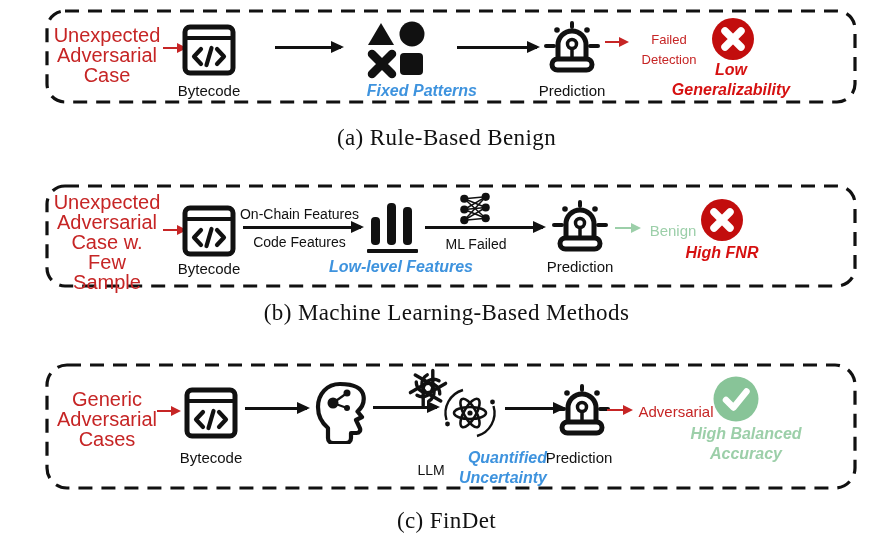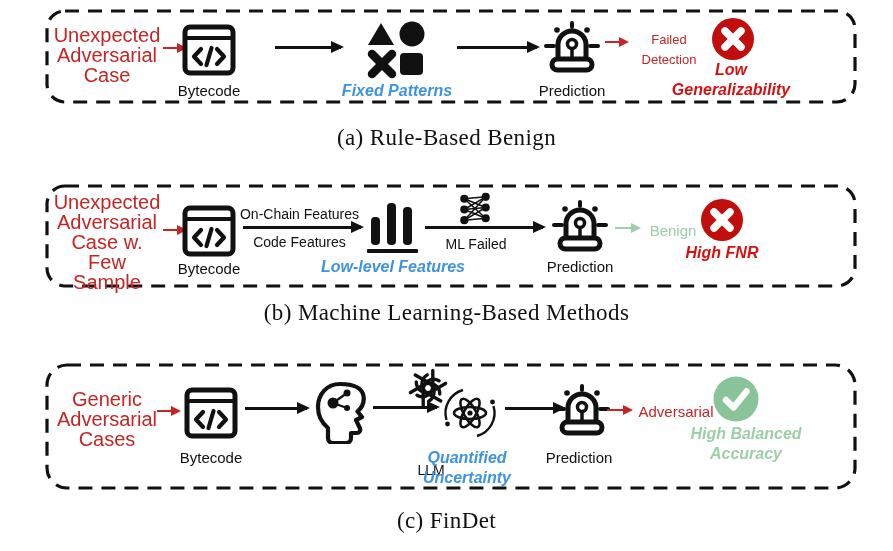--- a/index.html
+++ b/index.html
@@ -9,21 +9,21 @@
   }
   html,body{margin:0;padding:0;}
   body{width:893px;height:551px;background:#ffffff;position:relative;overflow:hidden;
        font-family:"Liberation Sans","DejaVu Sans",sans-serif;color:#111;}
   .panel{position:absolute;left:45px;width:812px;}
   .pborder{position:absolute;left:0;top:0;}
   .lbl{position:absolute;font-size:15px;text-align:center;line-height:18px;}
   .sm{font-size:14px;}
   .ml{white-space:pre-line;line-height:20px;}
   .redtx{color:var(--input-red);font-size:20px;}
-  .blue{color:var(--accent-blue);font-weight:bold;font-style:italic;font-size:16px;}
+  .blue{color:var(--accent-blue);font-weight:bold;font-style:italic;font-size:16px;text-align:right;}
   .verdict{color:var(--verdict-red);font-weight:bold;font-style:italic;font-size:16px;}
   .greentx{color:var(--light-green);}
   .gverdict{color:var(--light-green);font-weight:bold;font-style:italic;font-size:16px;}
   .icon{position:absolute;display:block;line-height:0;}
   .arrow{position:absolute;height:0;border-top:3.2px solid var(--ink);}
   .arrow::after{content:'';position:absolute;right:-3px;top:-8px;width:0;height:0;
     border-left:13px solid var(--ink);border-top:6.4px solid transparent;border-bottom:6.4px solid transparent;}
   .arrow.thin{border-top-width:2.6px;}
   .arrow.thin::after{border-left-width:10px;border-top-width:5px;border-bottom-width:5px;top:-6.3px;right:-2px;}
   .arrow.red{border-top-color:var(--input-red);}

